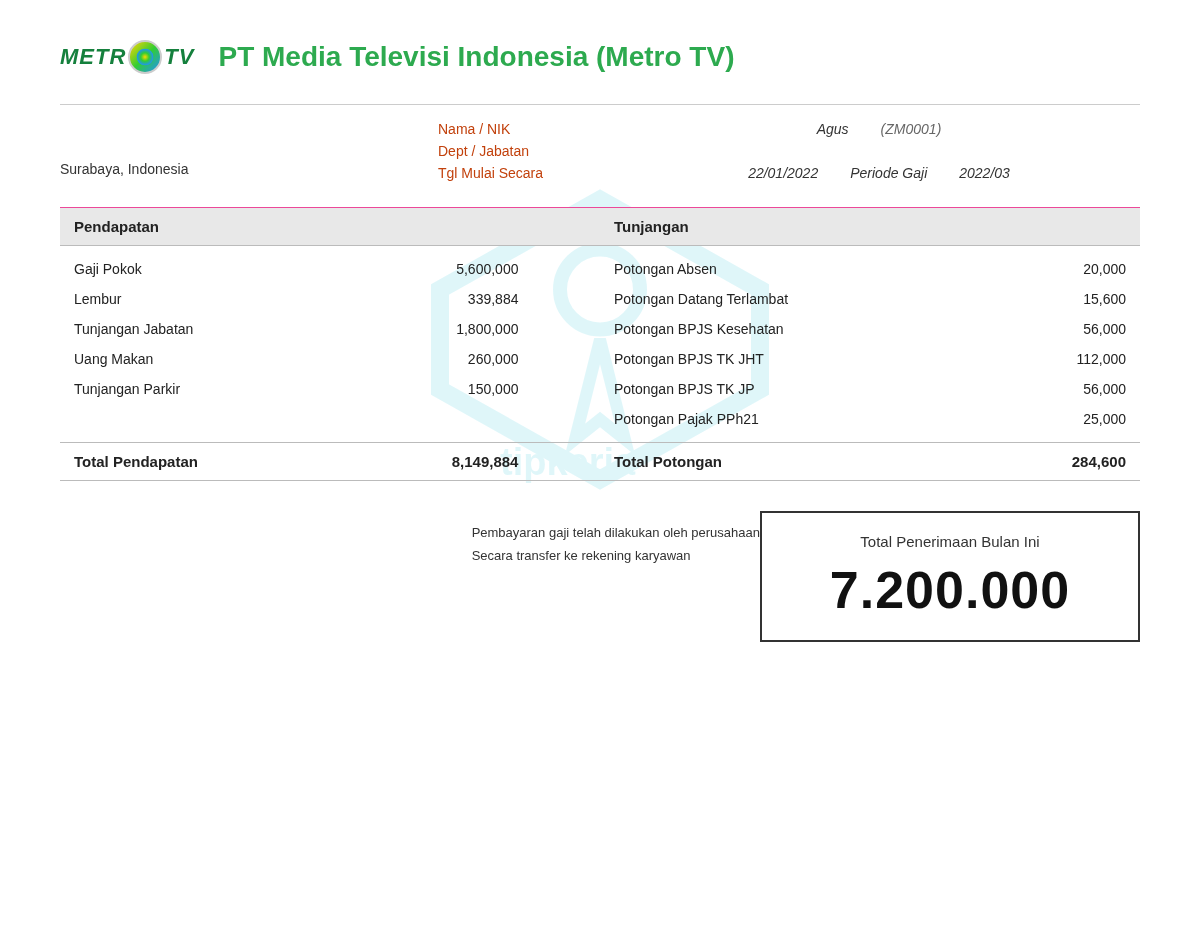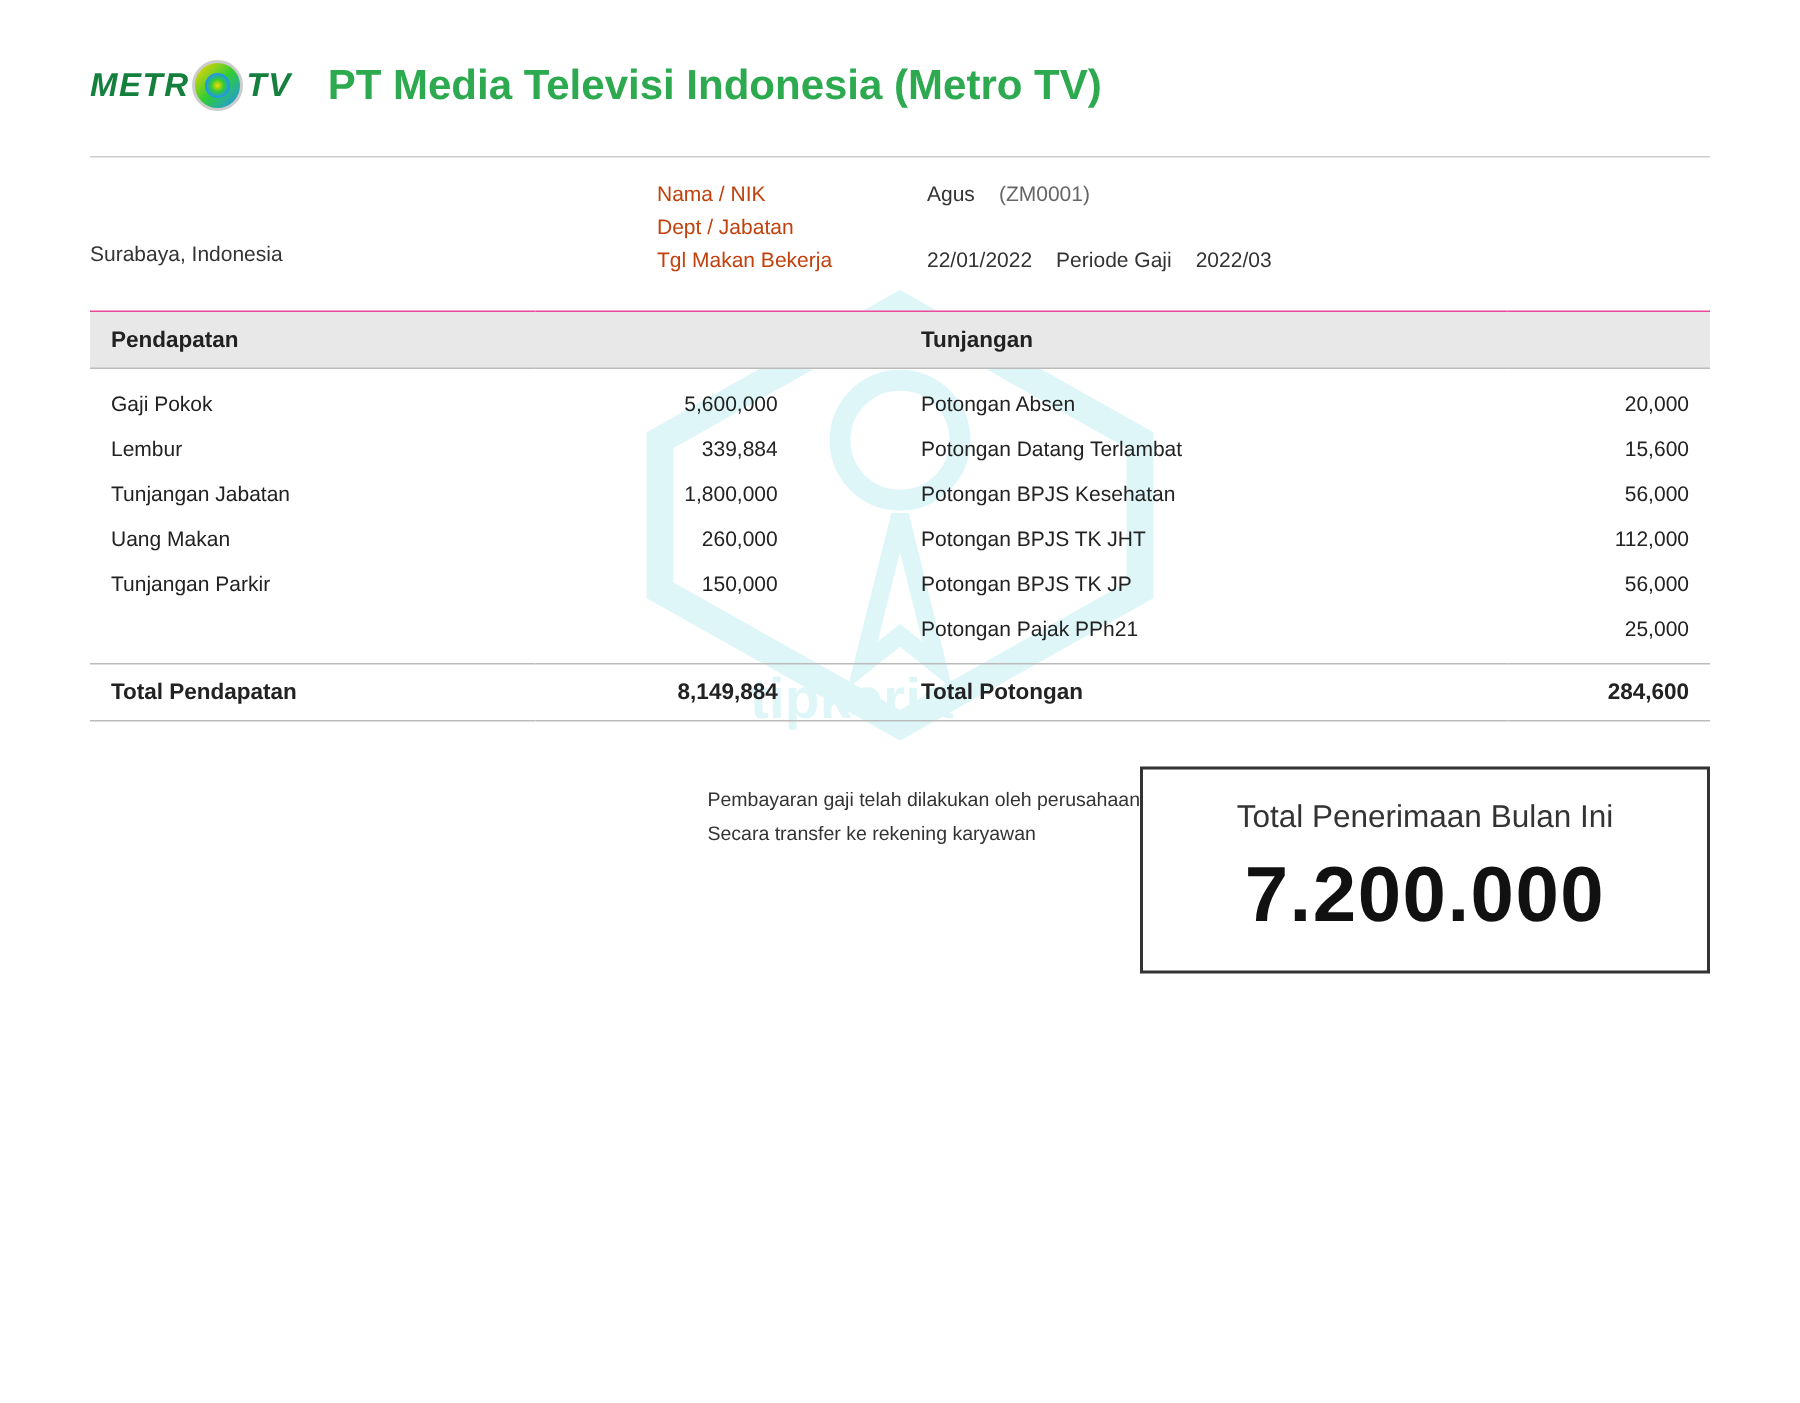--- a/index.html
+++ b/index.html
@@ -71,23 +71,24 @@
       font-size: 14px;
     }
     .info-label {
       width: 180px;
       color: #c2410c;
       flex-shrink: 0;
     }
     .info-values {
       display: flex;
       flex: 1;
-      justify-content: flex-start;
-      gap: 16px;
+      justify-content: center;
+      gap: 32px;
       color: #333;
+      font-style: italic;
     }
     .info-value-name {
       text-align: right;
     }
     .info-value-id {
       color: #666;
     }
 
     
     .main-table {
@@ -139,21 +140,21 @@
       line-height: 1.8;
       padding-top: 10px;
     }
     .net-box {
       border: 2px solid #333;
       padding: 20px 40px;
       text-align: center;
       min-width: 380px;
     }
     .net-box-label {
-      font-size: 21px;
+      font-size: 15px;
       color: #333;
       margin-bottom: 10px;
     }
     .net-box-amount {
       font-size: 52px;
       font-weight: 900;
       color: #111;
       letter-spacing: 1px;
     }
 
@@ -232,21 +233,21 @@
             <span class="info-value-name">Agus</span>
             <span class="info-value-id">(ZM0001)</span>
           </div>
         </div>
 
         <div class="info-row">
           <span class="info-label">Dept / Jabatan</span>
         </div>
 
         <div class="info-row">
-          <span class="info-label">Tgl Makan Bekerja</span>
+          <span class="info-label">Tgl Mulai Secara</span>
           <div class="info-values">
             <span>22/01/2022</span>
             <span>Periode Gaji</span>
             <span>2022/03</span>
           </div>
         </div>
       </div>
     </div>
 
     <table class="main-table">

